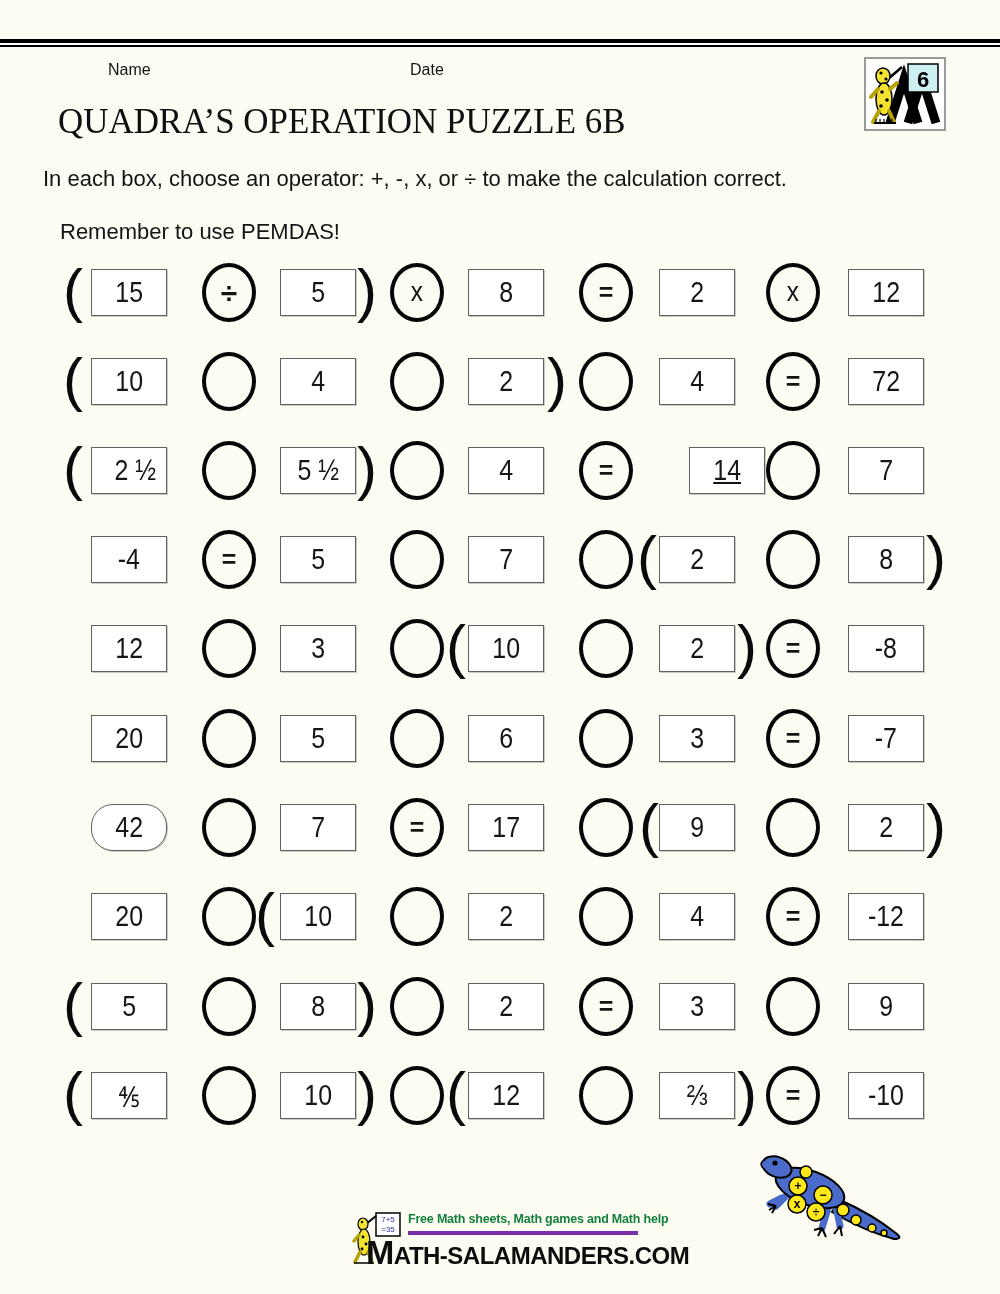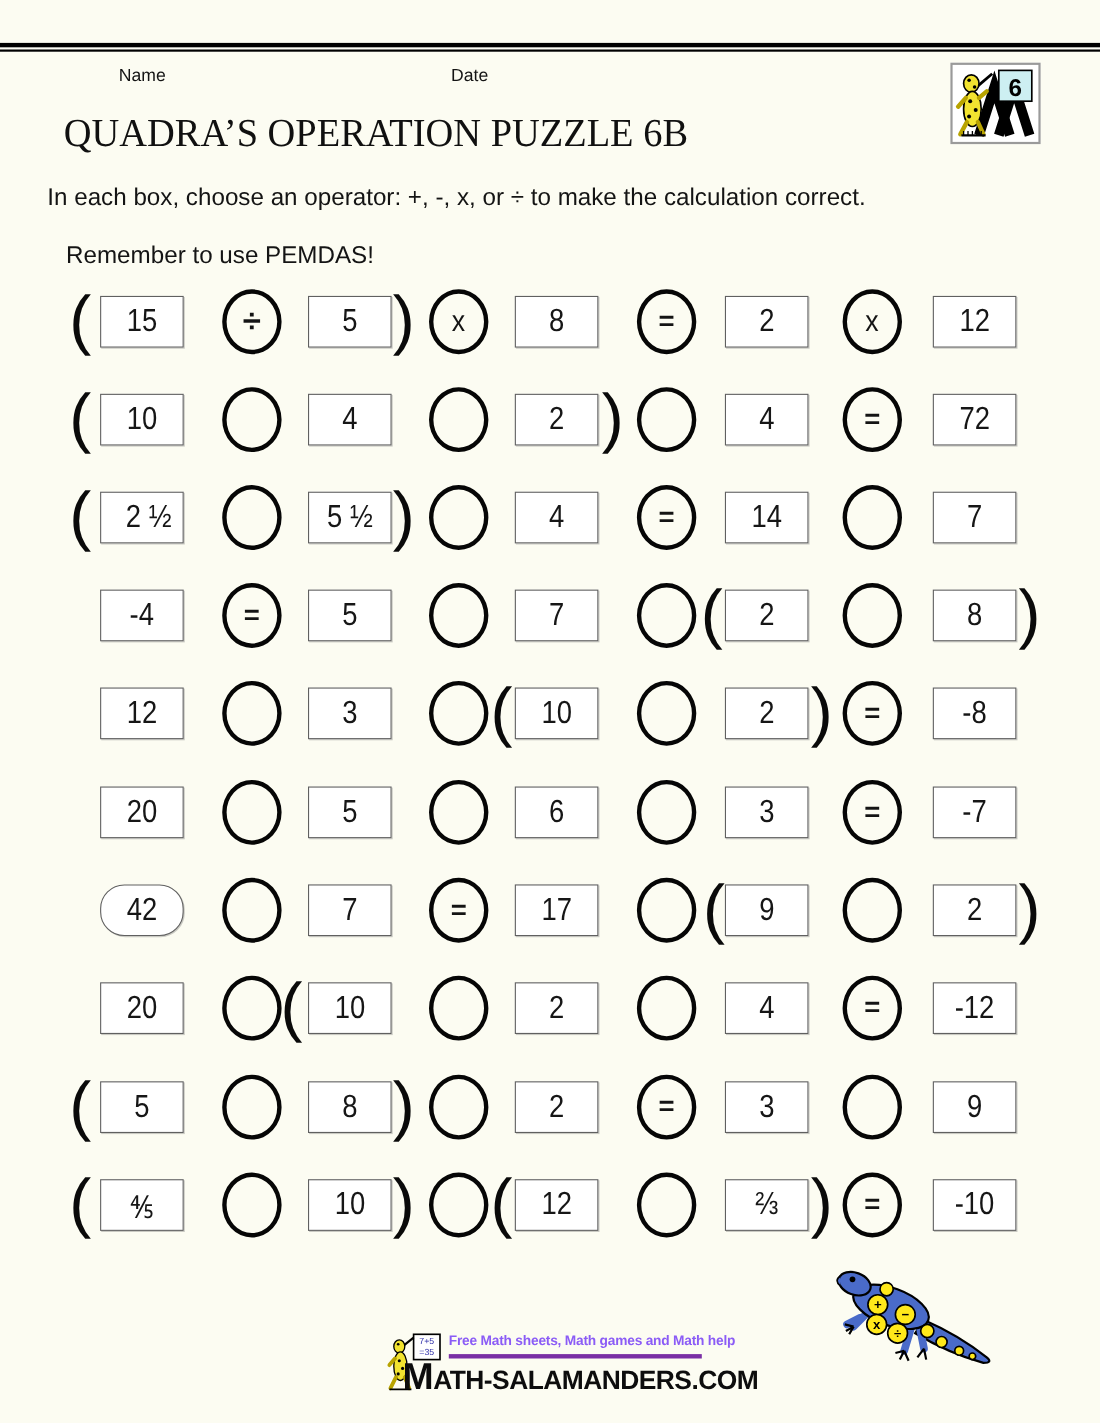--- a/index.html
+++ b/index.html
@@ -29,21 +29,21 @@
   .nval{font-size:29px;transform:scaleX(0.86);white-space:nowrap;color:#161616;}
   .ocircle{position:absolute;top:1px;width:54px;height:59px;box-sizing:border-box;
     border:4px solid #060606;border-radius:50%;
     display:flex;align-items:center;justify-content:center;background:transparent;}
   .paren{position:absolute;top:0;height:62px;font-size:60px;line-height:58px;
     color:#0a0a0a;font-family:"Liberation Sans",sans-serif;}
   .op-div{font-size:30px;font-weight:700;}
   .op-mul{font-size:27px;font-weight:500;transform:scaleX(0.9);}
   .op-eq{font-size:25px;font-weight:700;}
 
-  #tagline{left:408px;top:1212px;font-size:12.5px;font-weight:700;letter-spacing:-0.2px;color:#8b5cf6;}
+  #tagline{left:408px;top:1212px;font-size:12.5px;font-weight:700;letter-spacing:-0.2px;color:#15803d;}
   #purple-rule{left:408px;top:1231px;width:230px;height:4px;background:#7a2fa5;}
   #wordmark{left:366px;top:1233px;font-size:24px;font-weight:700;letter-spacing:-0.5px;
     color:#0d0d0d;white-space:nowrap;text-align:center;}
   #wordmark::first-letter{font-size:34px;}
   svg text{font-family:"Liberation Sans",sans-serif;}
 </style>
 </head>
 <body>
 
 <div id="toprule" class="abs"></div>
@@ -147,21 +147,21 @@
         <span class="nval">5 ½</span>
       </div>
       <div class="paren" style="left: 357px;">)</div>
       <div class="ocircle" style="left: 390px;"></div>
       <div class="nbox" style="left: 468px;">
         <span class="nval">4</span>
       </div>
       <div class="ocircle" style="left: 579px;">
         <span class="op-eq">=</span>
       </div>
-      <div class="nbox" style="left: 659px;">
+      <div class="nbox" style="left: 689px; text-decoration: underline;">
         <span class="nval">14</span>
       </div>
       <div class="ocircle" style="left: 766px;"></div>
       <div class="nbox" style="left: 848px;">
         <span class="nval">7</span>
       </div>
     </div>
     <div class="prow" style="top: 529px;">
       <div class="nbox" style="left: 91px;">
         <span class="nval">-4</span>

